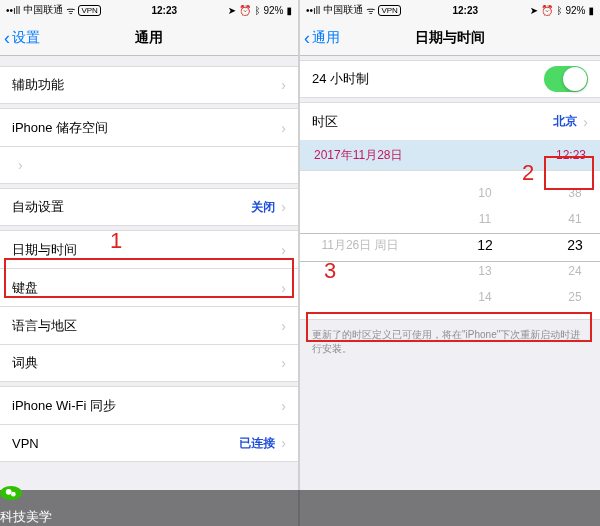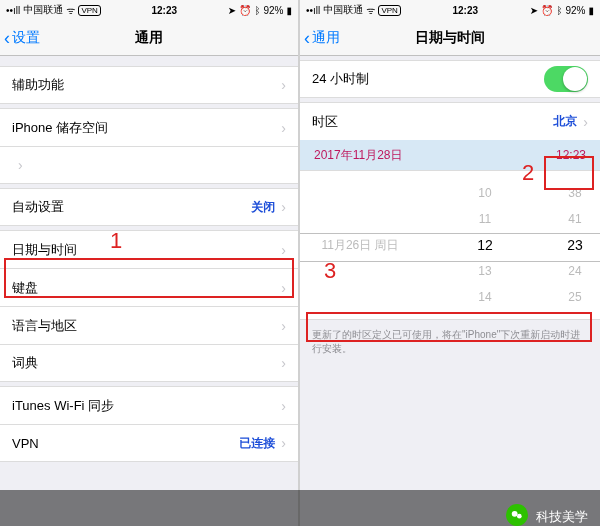--- a/index.html
+++ b/index.html
@@ -40,21 +40,21 @@
   .picker .col { flex:1; display:flex; flex-direction:column; align-items:center; justify-content:center; font-size:12px; color:#bbb; }
   .picker .col.date { flex:2.4; }
   .picker .col div { height:26px; line-height:26px; white-space:nowrap; }
   .picker .col .sel { color:#000; font-size:14px; font-weight:500; }
   .picker .seline { position:absolute; left:0; right:0; height:1px; background:#c0c0c0; }
   .seline.top { top:62px; } .seline.bot { top:90px; }
   
   .redbox { position:absolute; border:2px solid #d22; pointer-events:none; }
   .rednum { position:absolute; color:#d22; font-size:22px; font-weight:500; pointer-events:none; }
   
-  .wmark { position:absolute; bottom:0; left:0; right:0; height:36px; background:rgba(0,0,0,.5); display:flex; align-items:flex-end; justify-content:flex-end; padding-right:12px; gap:8px; color:#fff; font-size:13px; }
+  .wmark { position:absolute; bottom:0; left:0; right:0; height:36px; background:rgba(0,0,0,.5); display:flex; align-items:flex-start; justify-content:flex-end; padding-right:12px; gap:8px; color:#fff; font-size:13px;flex-direction:column; }
   .wmark .wx { width:22px; height:22px; border-radius:50%; background:#2dc100; display:flex; align-items:center; justify-content:center; }
   .wmark .wx svg { width:14px; height:14px; }
 </style>
 </head>
 <body>
 
 <div class="screens">
 
   <div class="screen left">
     <div class="status">
@@ -122,21 +122,21 @@
         <span class="disc">›</span>
       </div>
       <div class="row">
         <span class="label">词典</span>
         <span class="disc">›</span>
       </div>
     </div>
 
     <div class="group">
       <div class="row">
-        <span class="label">iTunes Wi-Fi 同步</span>
+        <span class="label">iPhone Wi-Fi 同步</span>
         <span class="disc">›</span>
       </div>
       <div class="row">
         <span class="label">VPN</span>
         <span class="rgt">
             <span class="val">已连接</span>
             <span class="disc">›</span>
           </span>
       </div>
     </div>

